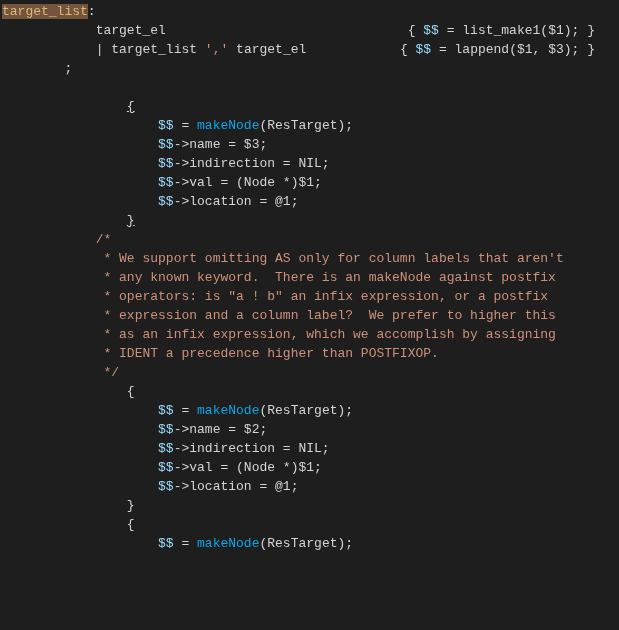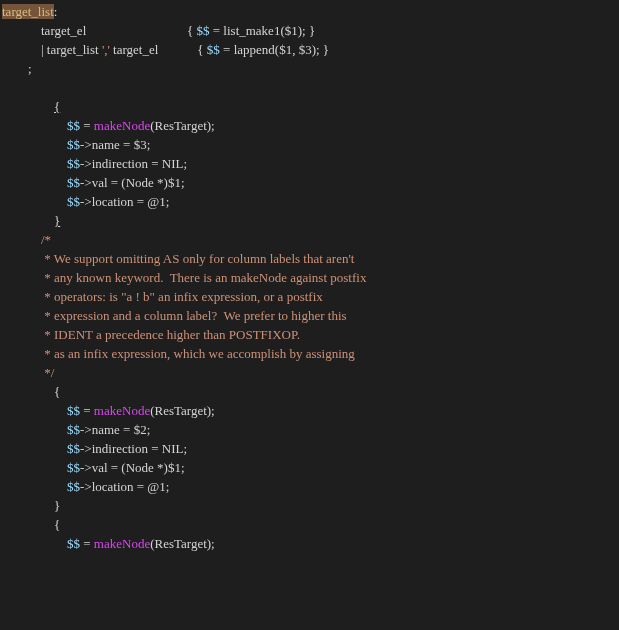--- a/index.html
+++ b/index.html
@@ -9,38 +9,37 @@
     height: 630px;
     background: #1e1e1e;
     font-family: Consolas, 'Courier New', monospace;
     font-size: 13px;
     line-height: 19px;
     color: #d4d4d4;
     overflow: hidden;
   }
   .editor {
     padding: 2px 0 0 0;
-    font-family: Liberation Serif, serif;
   }
   .line {
     white-space: pre;
     height: 19px;
     padding-left: 2px;
   }
   .hl-sel {
     background: #74543b;
     color: #d7ba7d;
     border-radius: 0;
   }
   .kw-type { color: #569cd6; }           
   .plain   { color: #d4d4d4; }
   .dvar    { color: #9cdcfe; }
   .brace   { color: #d4d4d4; }
   .sq      { color: #ce9178; }           
-  .func    { color: #d946ef; }
+  .func    { color: #0ea5e9; }
   .ul      { text-decoration: underline; }
 </style>
 </head>
 <body>
 
 <div class="editor">
 
 <div class="line"><span class="hl-sel">target_list</span><span class="plain">:</span></div>
 
 <div class="line">            <span class="plain">target_el</span>                               <span class="plain">{ </span><span class="dvar">$$</span><span class="plain"> = </span><span class="plain">list_make1</span><span class="plain">($1); </span><span class="plain">}</span></div>
@@ -64,22 +63,22 @@
 
 <div class="line">                    <span class="dvar">$$</span><span class="plain">-&gt;location = @1;</span></div>
 
 <div class="line">                <span class="brace ul">}</span></div>
 
 <div class="line">            <span class="sq">/*</span></div>
 <div class="line">            <span class="sq"> * We support omitting AS only for column labels that aren't</span></div>
 <div class="line">            <span class="sq"> * any known keyword.  There is an makeNode against postfix</span></div>
 <div class="line">            <span class="sq"> * operators: is "a ! b" an infix expression, or a postfix</span></div>
 <div class="line">            <span class="sq"> * expression and a column label?  We prefer to higher this</span></div>
+<div class="line">            <span class="sq"> * as an infix expression, which we accomplish by assigning</span></div>
 <div class="line">            <span class="sq"> * IDENT a precedence higher than POSTFIXOP.</span></div>
-<div class="line">            <span class="sq"> * as an infix expression, which we accomplish by assigning</span></div>
 <div class="line">            <span class="sq"> */</span></div>
 
 
 <div class="line">                <span class="brace">{</span></div>
 
 <div class="line">                    <span class="dvar">$$</span><span class="plain"> = </span><span class="func">makeNode</span><span class="plain">(ResTarget);</span></div>
 
 <div class="line">                    <span class="dvar">$$</span><span class="plain">-&gt;name = $2;</span></div>
 
 <div class="line">                    <span class="dvar">$$</span><span class="plain">-&gt;indirection = NIL;</span></div>

